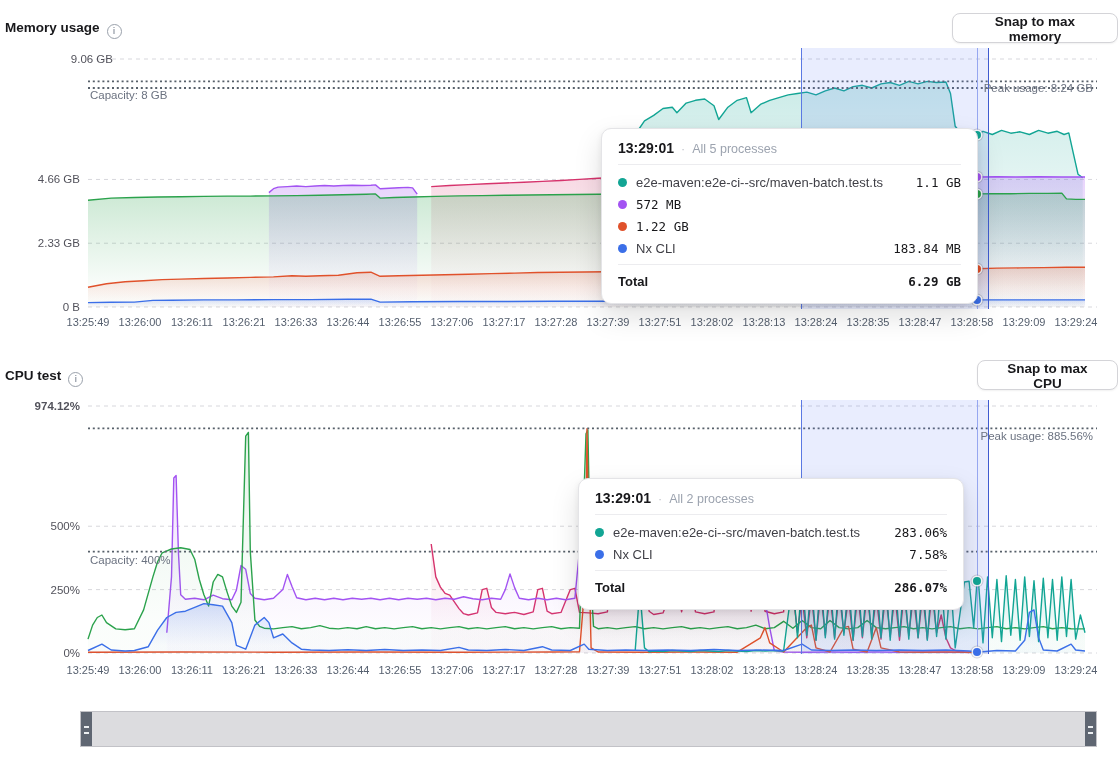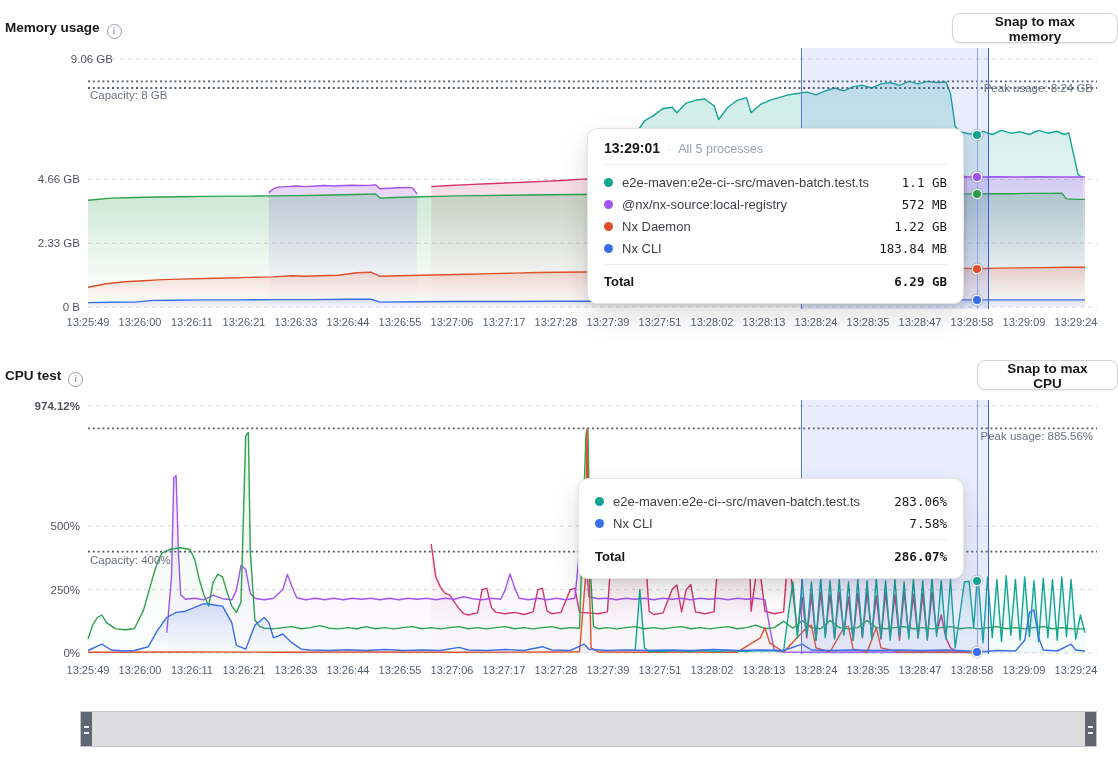--- a/index.html
+++ b/index.html
@@ -153,48 +153,47 @@
 <div class="limit-label" style="left:90px;top:89px">Capacity: 8 GB</div>
 <div class="limit-label" style="right:25px;top:82px">Peak usage: 8.24 GB</div>
 <div class="limit-label" style="left:90px;top:554px">Capacity: 400%</div>
 <div class="limit-label" style="right:25px;top:430px">Peak usage: 885.56%</div>
 
 <div class="sel" id="sel-memory" style="left: 801.203px; top: 48px; width: 187.807px; height: 261px;"></div>
 <div class="sel" id="sel-cpu" style="left: 801.203px; top: 400px; width: 187.807px; height: 254px;"></div>
 <div class="hline" id="hover-memory" style="left: 976.953px; top: 48px; height: 261px;"></div>
 <div class="hline" id="hover-cpu" style="left: 976.953px; top: 400px; height: 254px;"></div>
 
-<div class="tooltip" id="tip-memory" style="left:587px;top:128px;width:377px">
+<div class="tooltip" id="tip-memory" style="left:601px;top:128px;width:377px">
     <div class="tt-head"><span class="tt-time">13:29:01</span><span class="tt-sep">·</span><span>All 5 processes</span></div>
     <div class="tt-row">
       <div class="tt-dot" style="background: rgb(18, 165, 148);"></div>
       <div class="tt-name">e2e-maven:e2e-ci--src/maven-batch.test.ts</div>
       <div class="tt-val">1.1 GB</div>
     </div>
     <div class="tt-row">
       <div class="tt-dot" style="background: rgb(163, 83, 242);"></div>
-      <div class="tt-name">@nx/nx-source:local-registry</div>
       <div class="tt-val">572 MB</div>
     </div>
     <div class="tt-row">
       <div class="tt-dot" style="background: rgb(224, 81, 43);"></div>
-      <div class="tt-name">Nx Daemon</div>
       <div class="tt-val">1.22 GB</div>
     </div>
     <div class="tt-row">
       <div class="tt-dot" style="background: rgb(59, 111, 232);"></div>
       <div class="tt-name">Nx CLI</div>
       <div class="tt-val">183.84 MB</div>
     </div>
     <div class="tt-total">
       <div class="tt-name">Total</div>
       <div class="tt-val">6.29 GB</div>
     </div>
   </div>
 <div class="tooltip" id="tip-cpu" style="left:578px;top:478px;width:386px">
+    <div class="tt-head"><span class="tt-time">13:29:01</span><span class="tt-sep">·</span><span>All 2 processes</span></div>
     <div class="tt-row">
       <div class="tt-dot" style="background: rgb(18, 165, 148);"></div>
       <div class="tt-name">e2e-maven:e2e-ci--src/maven-batch.test.ts</div>
       <div class="tt-val">283.06%</div>
     </div>
     <div class="tt-row">
       <div class="tt-dot" style="background: rgb(59, 111, 232);"></div>
       <div class="tt-name">Nx CLI</div>
       <div class="tt-val">7.58%</div>
     </div>

